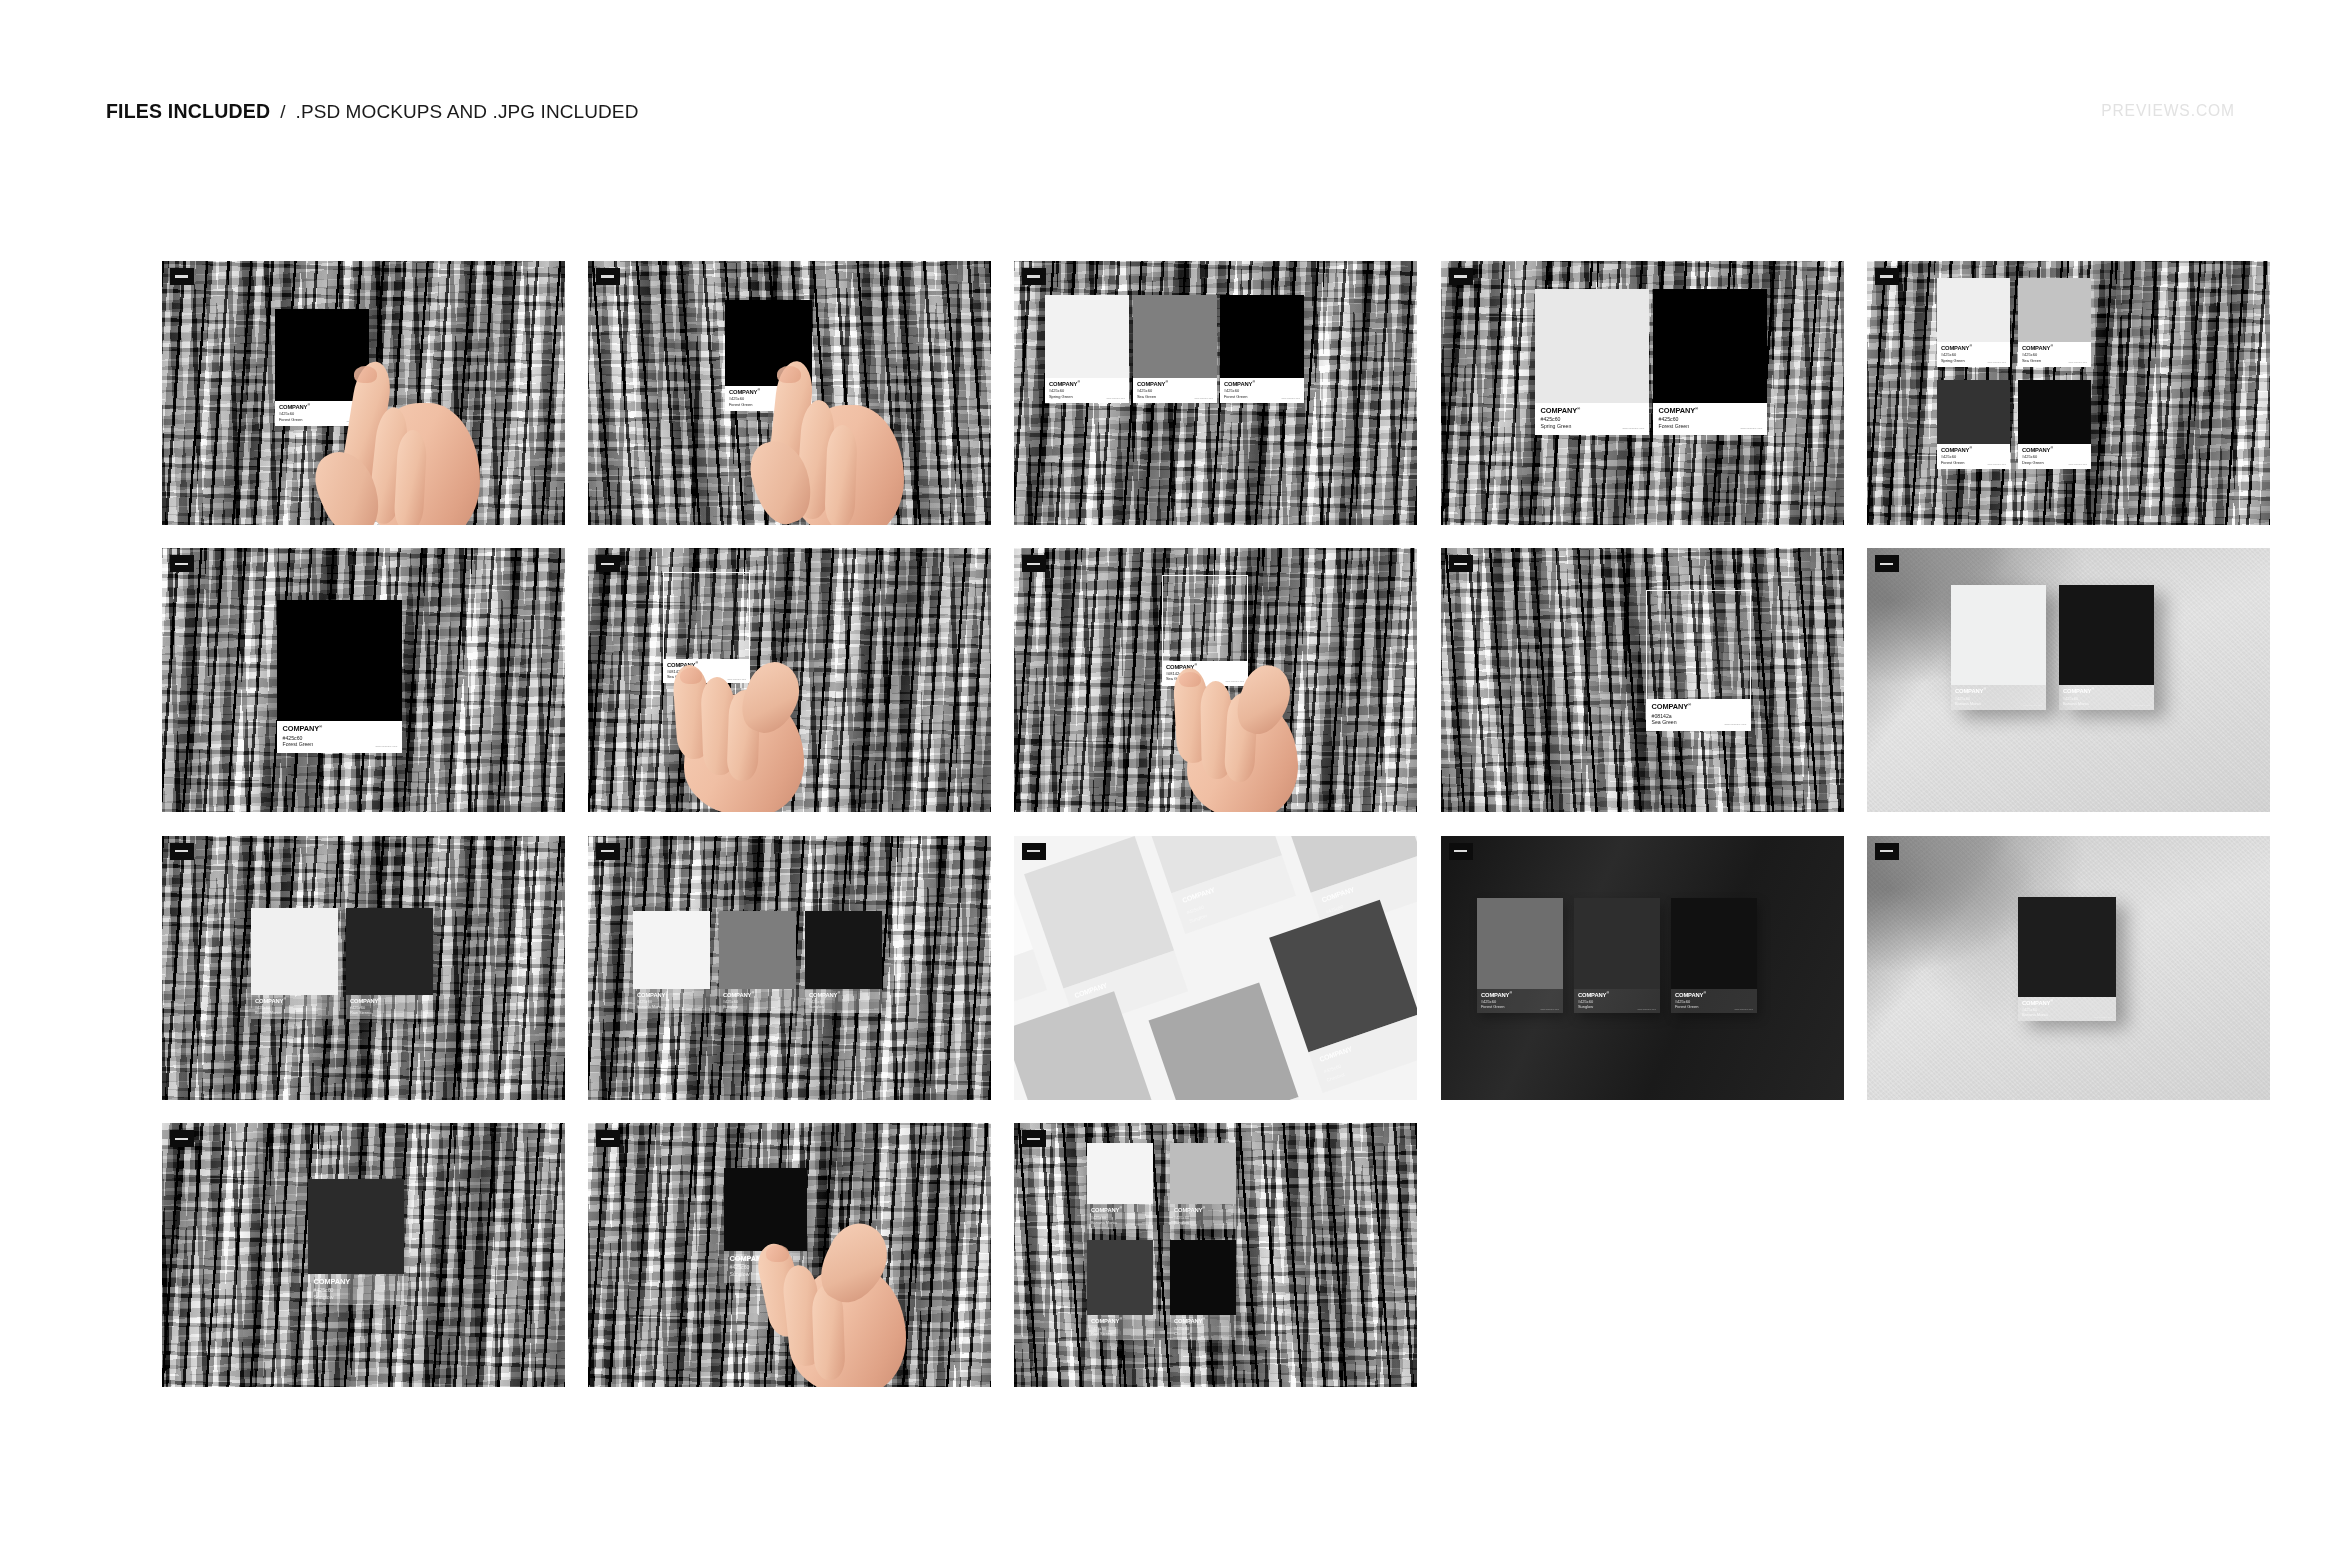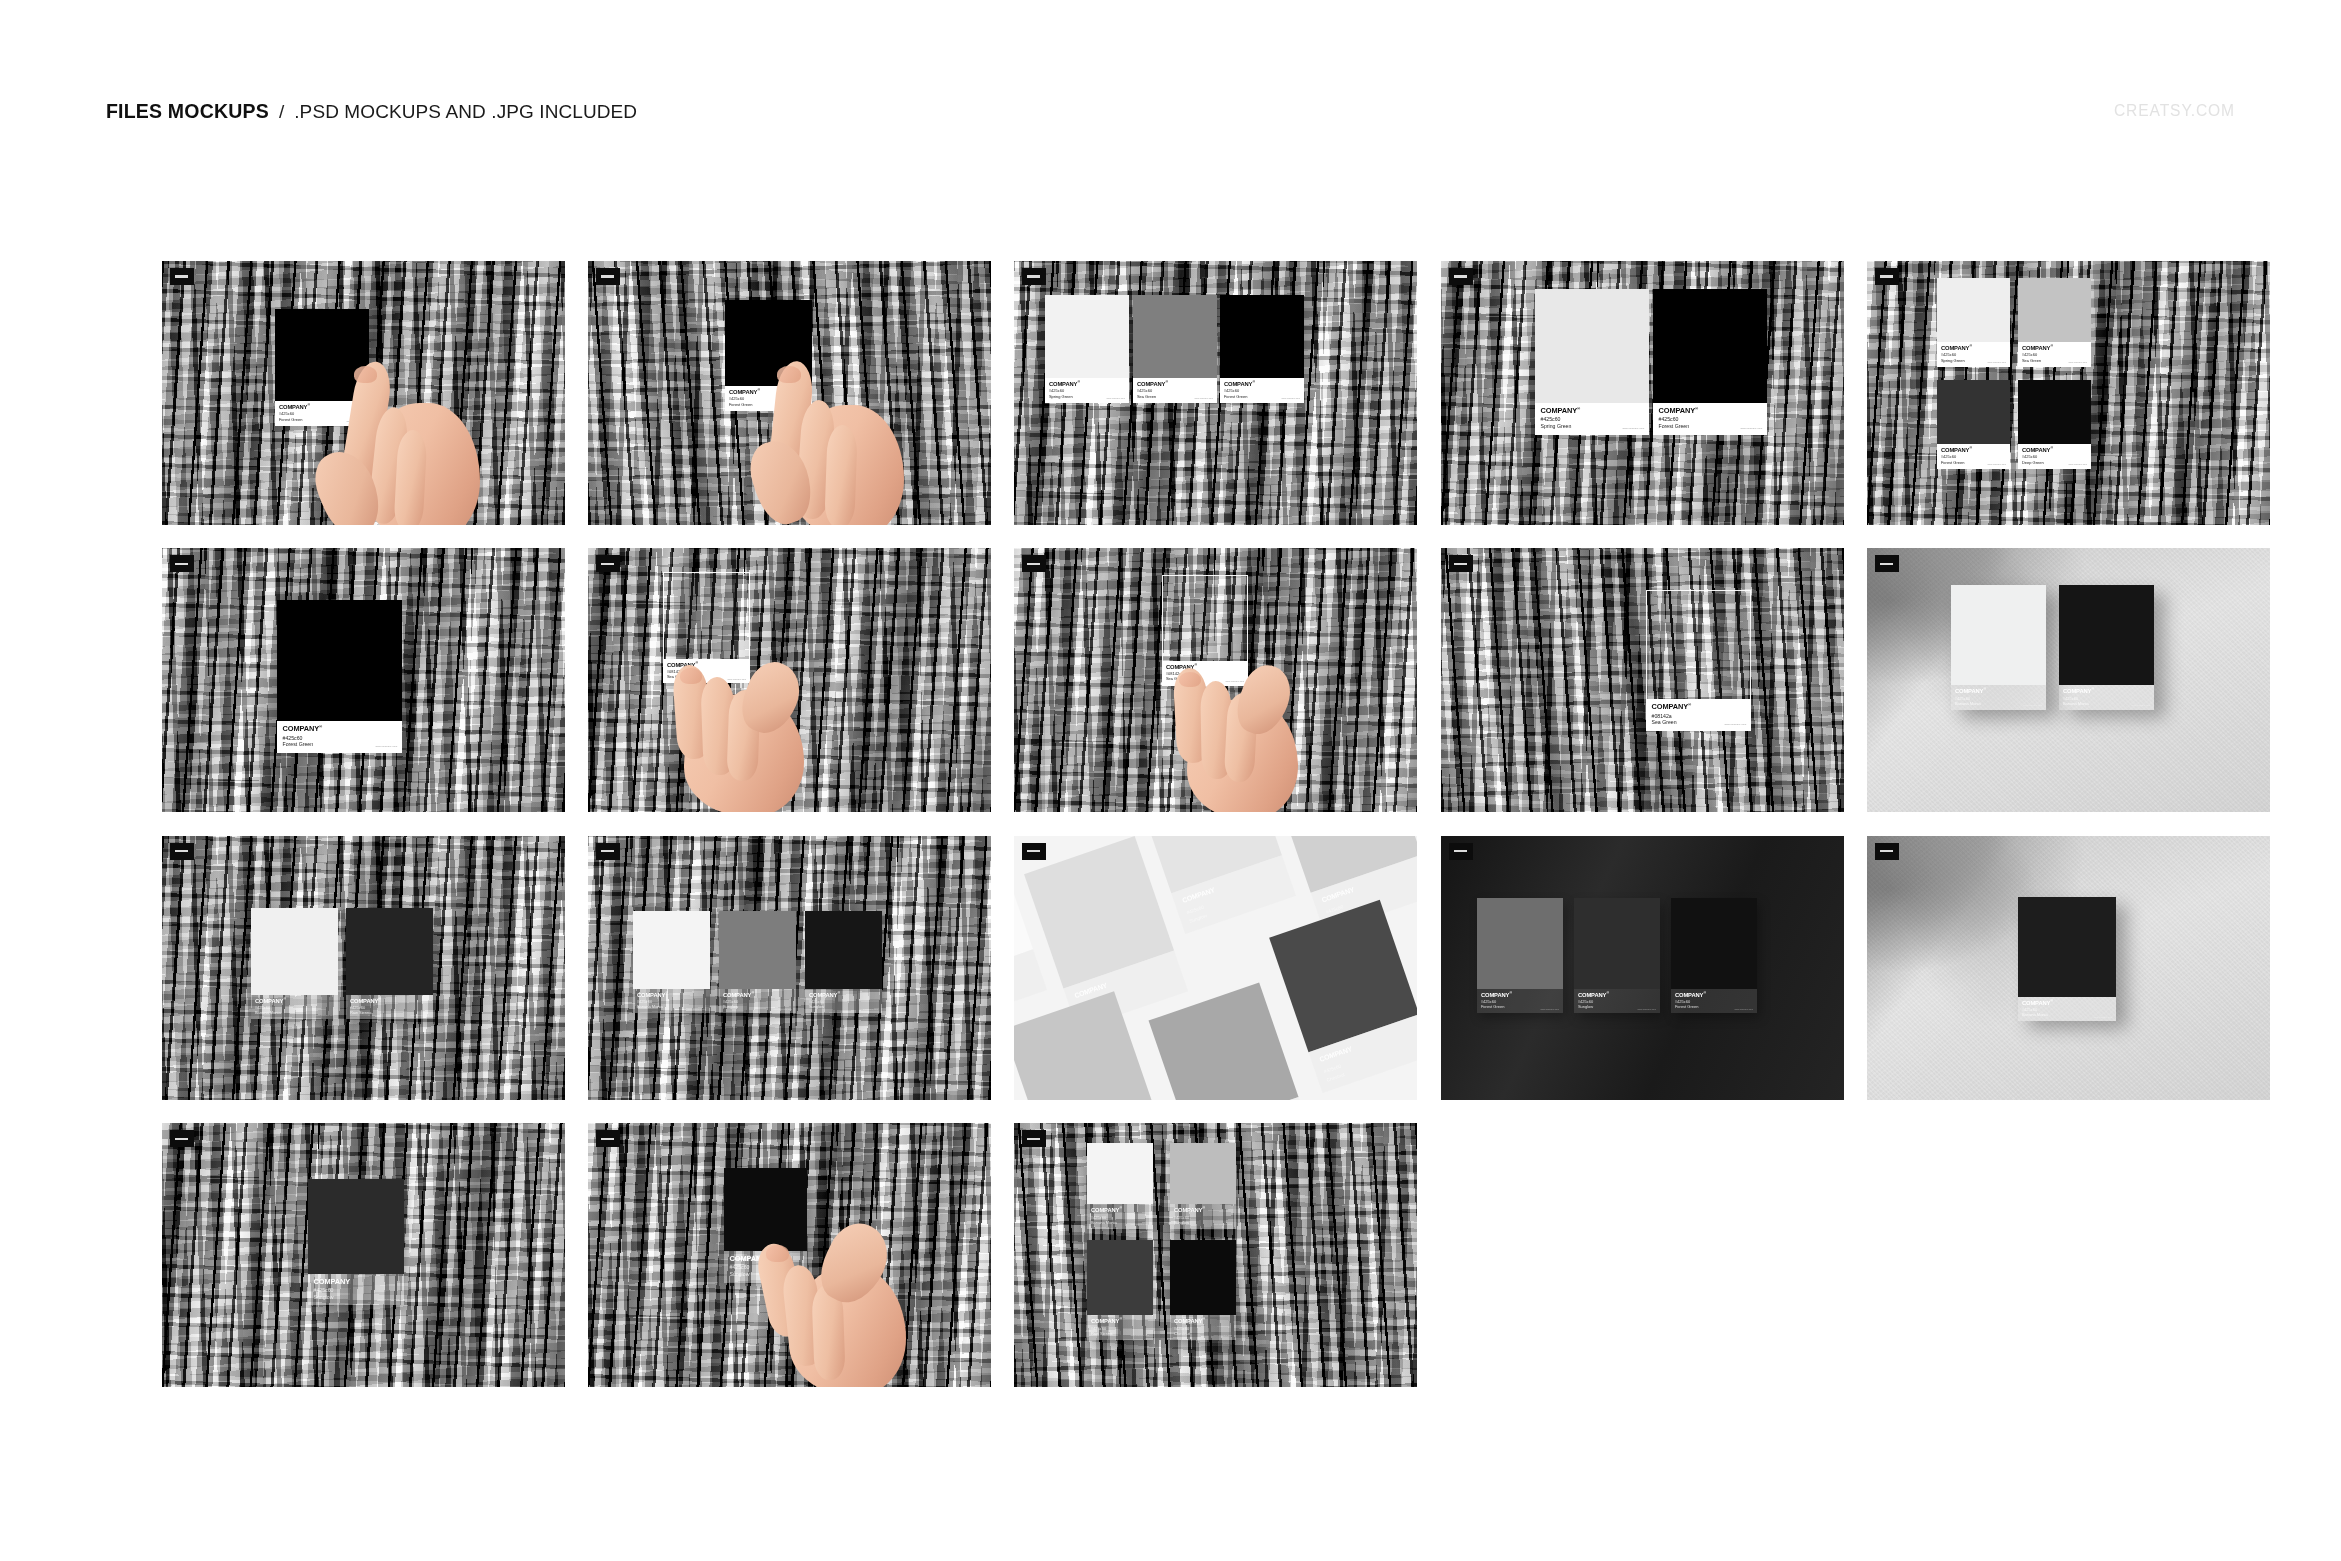--- a/index.html
+++ b/index.html
@@ -219,26 +219,26 @@
   .mtile .mlab .mn {
     position: absolute; left: 7%; top: 70%;
     font-size: 4.7px; color: rgba(255,255,255,0.6);
   }
 </style>
 </head>
 <body>
 
 <div id="header">
   <div class="hdr-left">
-    <span class="hdr-strong">FILES MOCKUPS</span>
+    <span class="hdr-strong">FILES INCLUDED</span>
     <span class="hdr-sep">/</span>
     <span class="hdr-rest">.PSD MOCKUPS AND .JPG INCLUDED</span>
   </div>
 </div>
-<div id="watermark">CREATSY.COM</div>
+<div id="watermark">PREVIEWS.COM</div>
 
 <div id="grid">
 
   <div class="grid-row">
 
     <div class="thumb c0">
       <div class="bg-bark"></div>
       <div class="badge">
           <div class="badge-mark"></div>
         </div>

